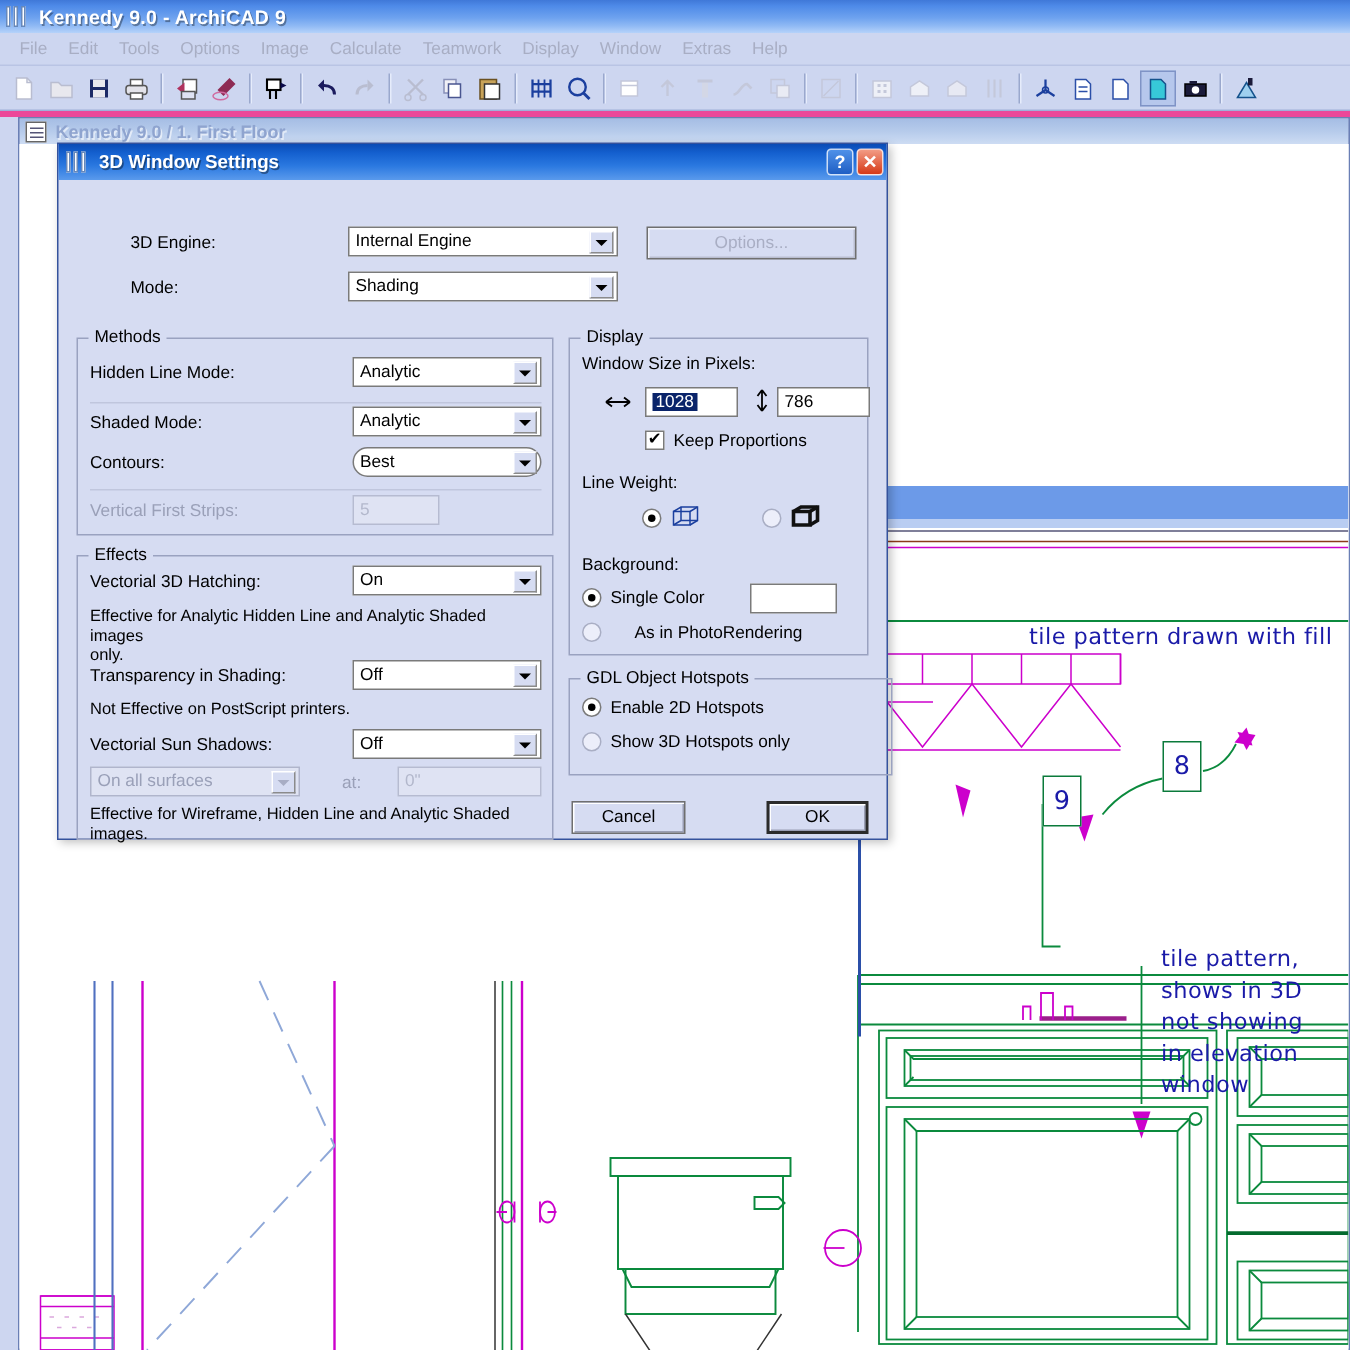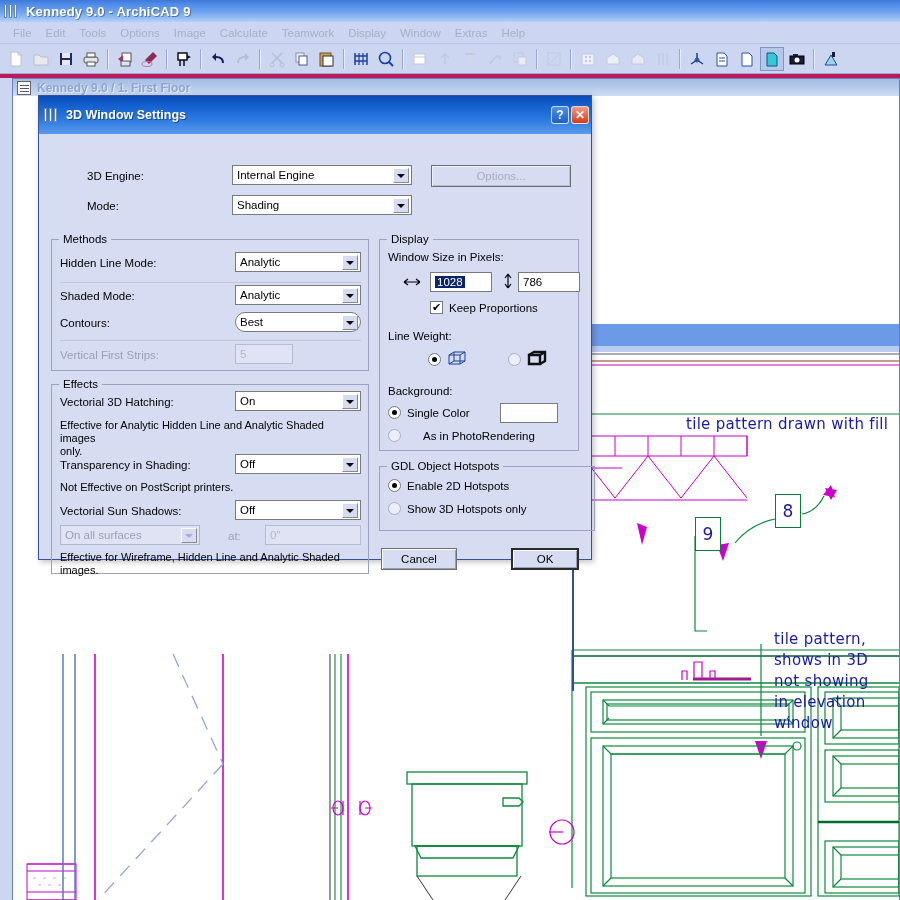--- a/index.html
+++ b/index.html
@@ -7,21 +7,21 @@
     margin: 0; padding: 0;
     width: 900px; height: 900px;
     overflow: hidden;
     font-family: "Liberation Sans", sans-serif;
     background: #ffffff;
   }
   #app {
     position: relative;
     width: 900px; height: 900px;
     overflow: hidden;
-    background: #be185d;
+    background: #ec4899;
   }
 
   
   .app-titlebar {
     position: absolute; left: 0; top: 0; width: 900px; height: 22px;
     background: linear-gradient(to bottom, #3f78d8 0%, #4e8ae8 18%, #6fa3ef 55%, #8fb9f4 78%, #b5d2fa 100%);
     display: flex; align-items: center;
     padding-left: 4px;
   }
   .app-title-text {
@@ -105,21 +105,21 @@
   }
 
   
   .dialog {
     position: absolute; left: 38px; top: 95px; width: 554px; height: 465px;
     background: #d6dcf2;
     border: 1px solid #35529c;
     box-shadow: 2px 2px 6px rgba(0,0,0,0.25);
   }
   .dlg-titlebar {
-    height: 38px; width: 100%;
+    height: 24px; width: 100%;
     background: linear-gradient(to bottom, #0a4bb5 0%, #1460cf 25%, #2a78e0 60%, #5a9aec 100%);
     display: flex; align-items: center; padding: 0 2px 0 5px;
   }
   .dlg-title-text {
     color: #ffffff; font-size: 12.5px; font-weight: bold; margin-left: 6px; flex: 1;
     text-shadow: 1px 1px 0 rgba(0,0,0,0.4);
   }
   .dlg-btn-help, .dlg-btn-close {
     width: 18px; height: 18px; border-radius: 3px;
     display: flex; align-items: center; justify-content: center;

